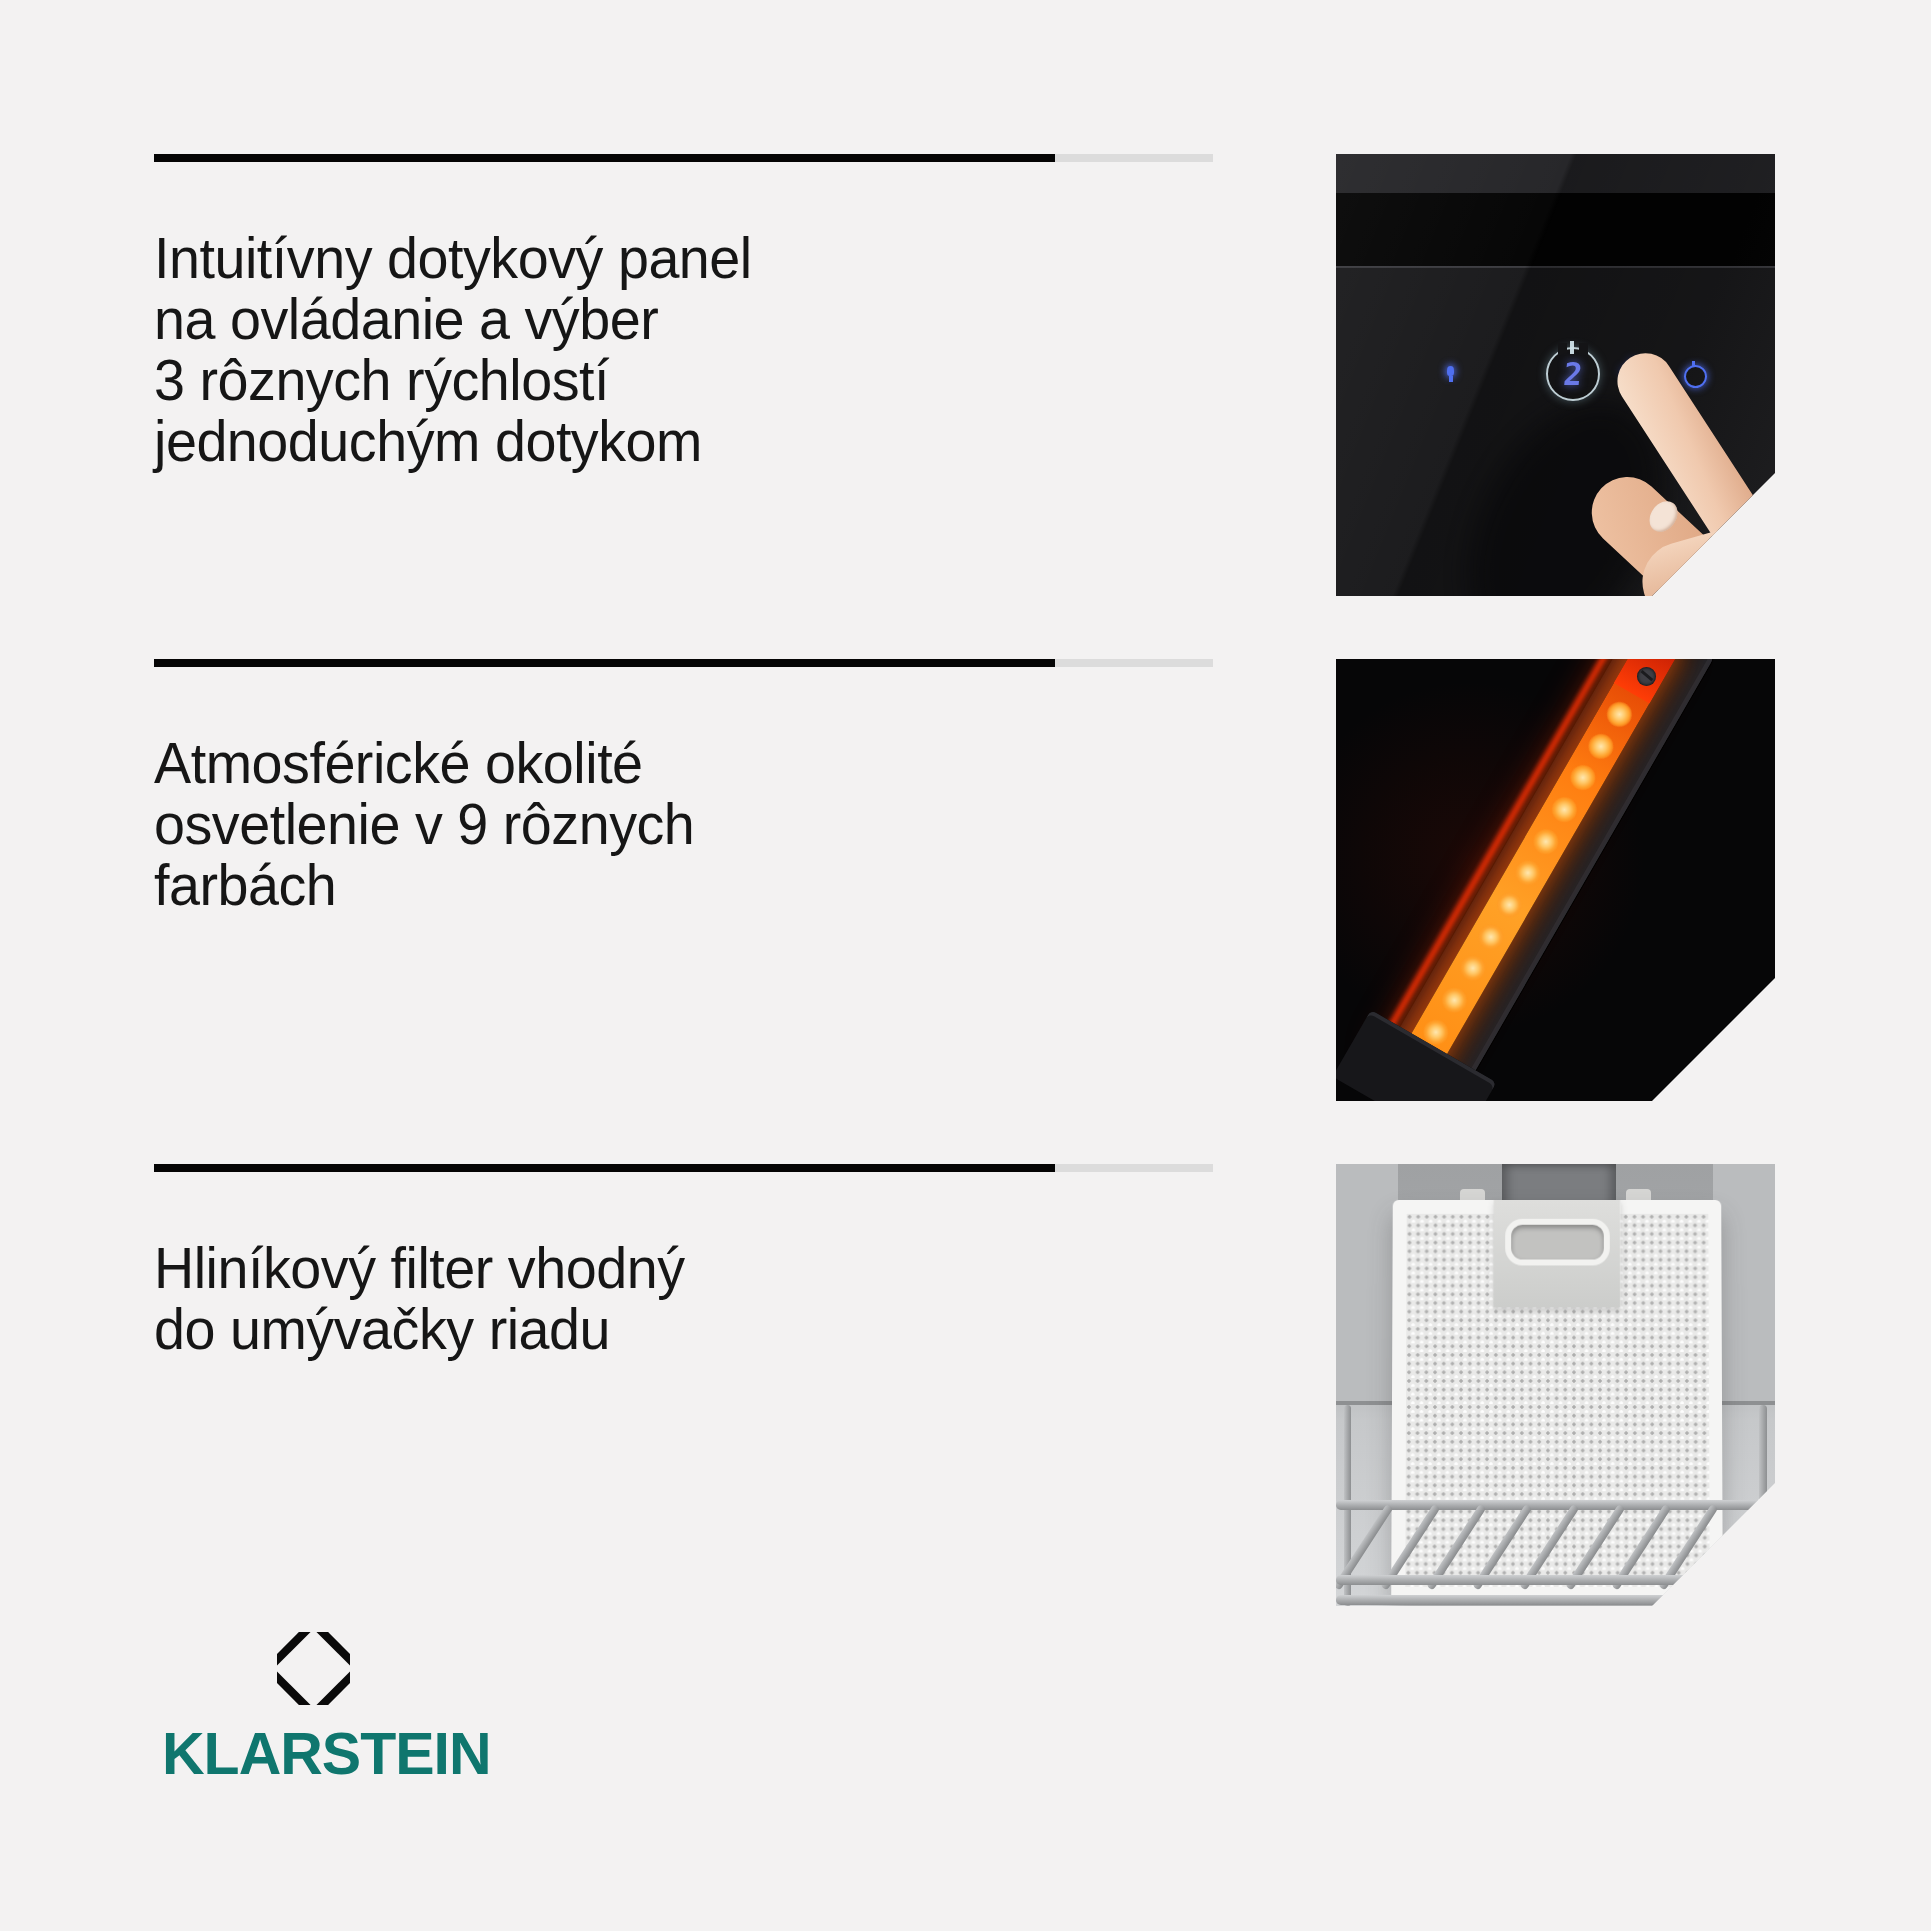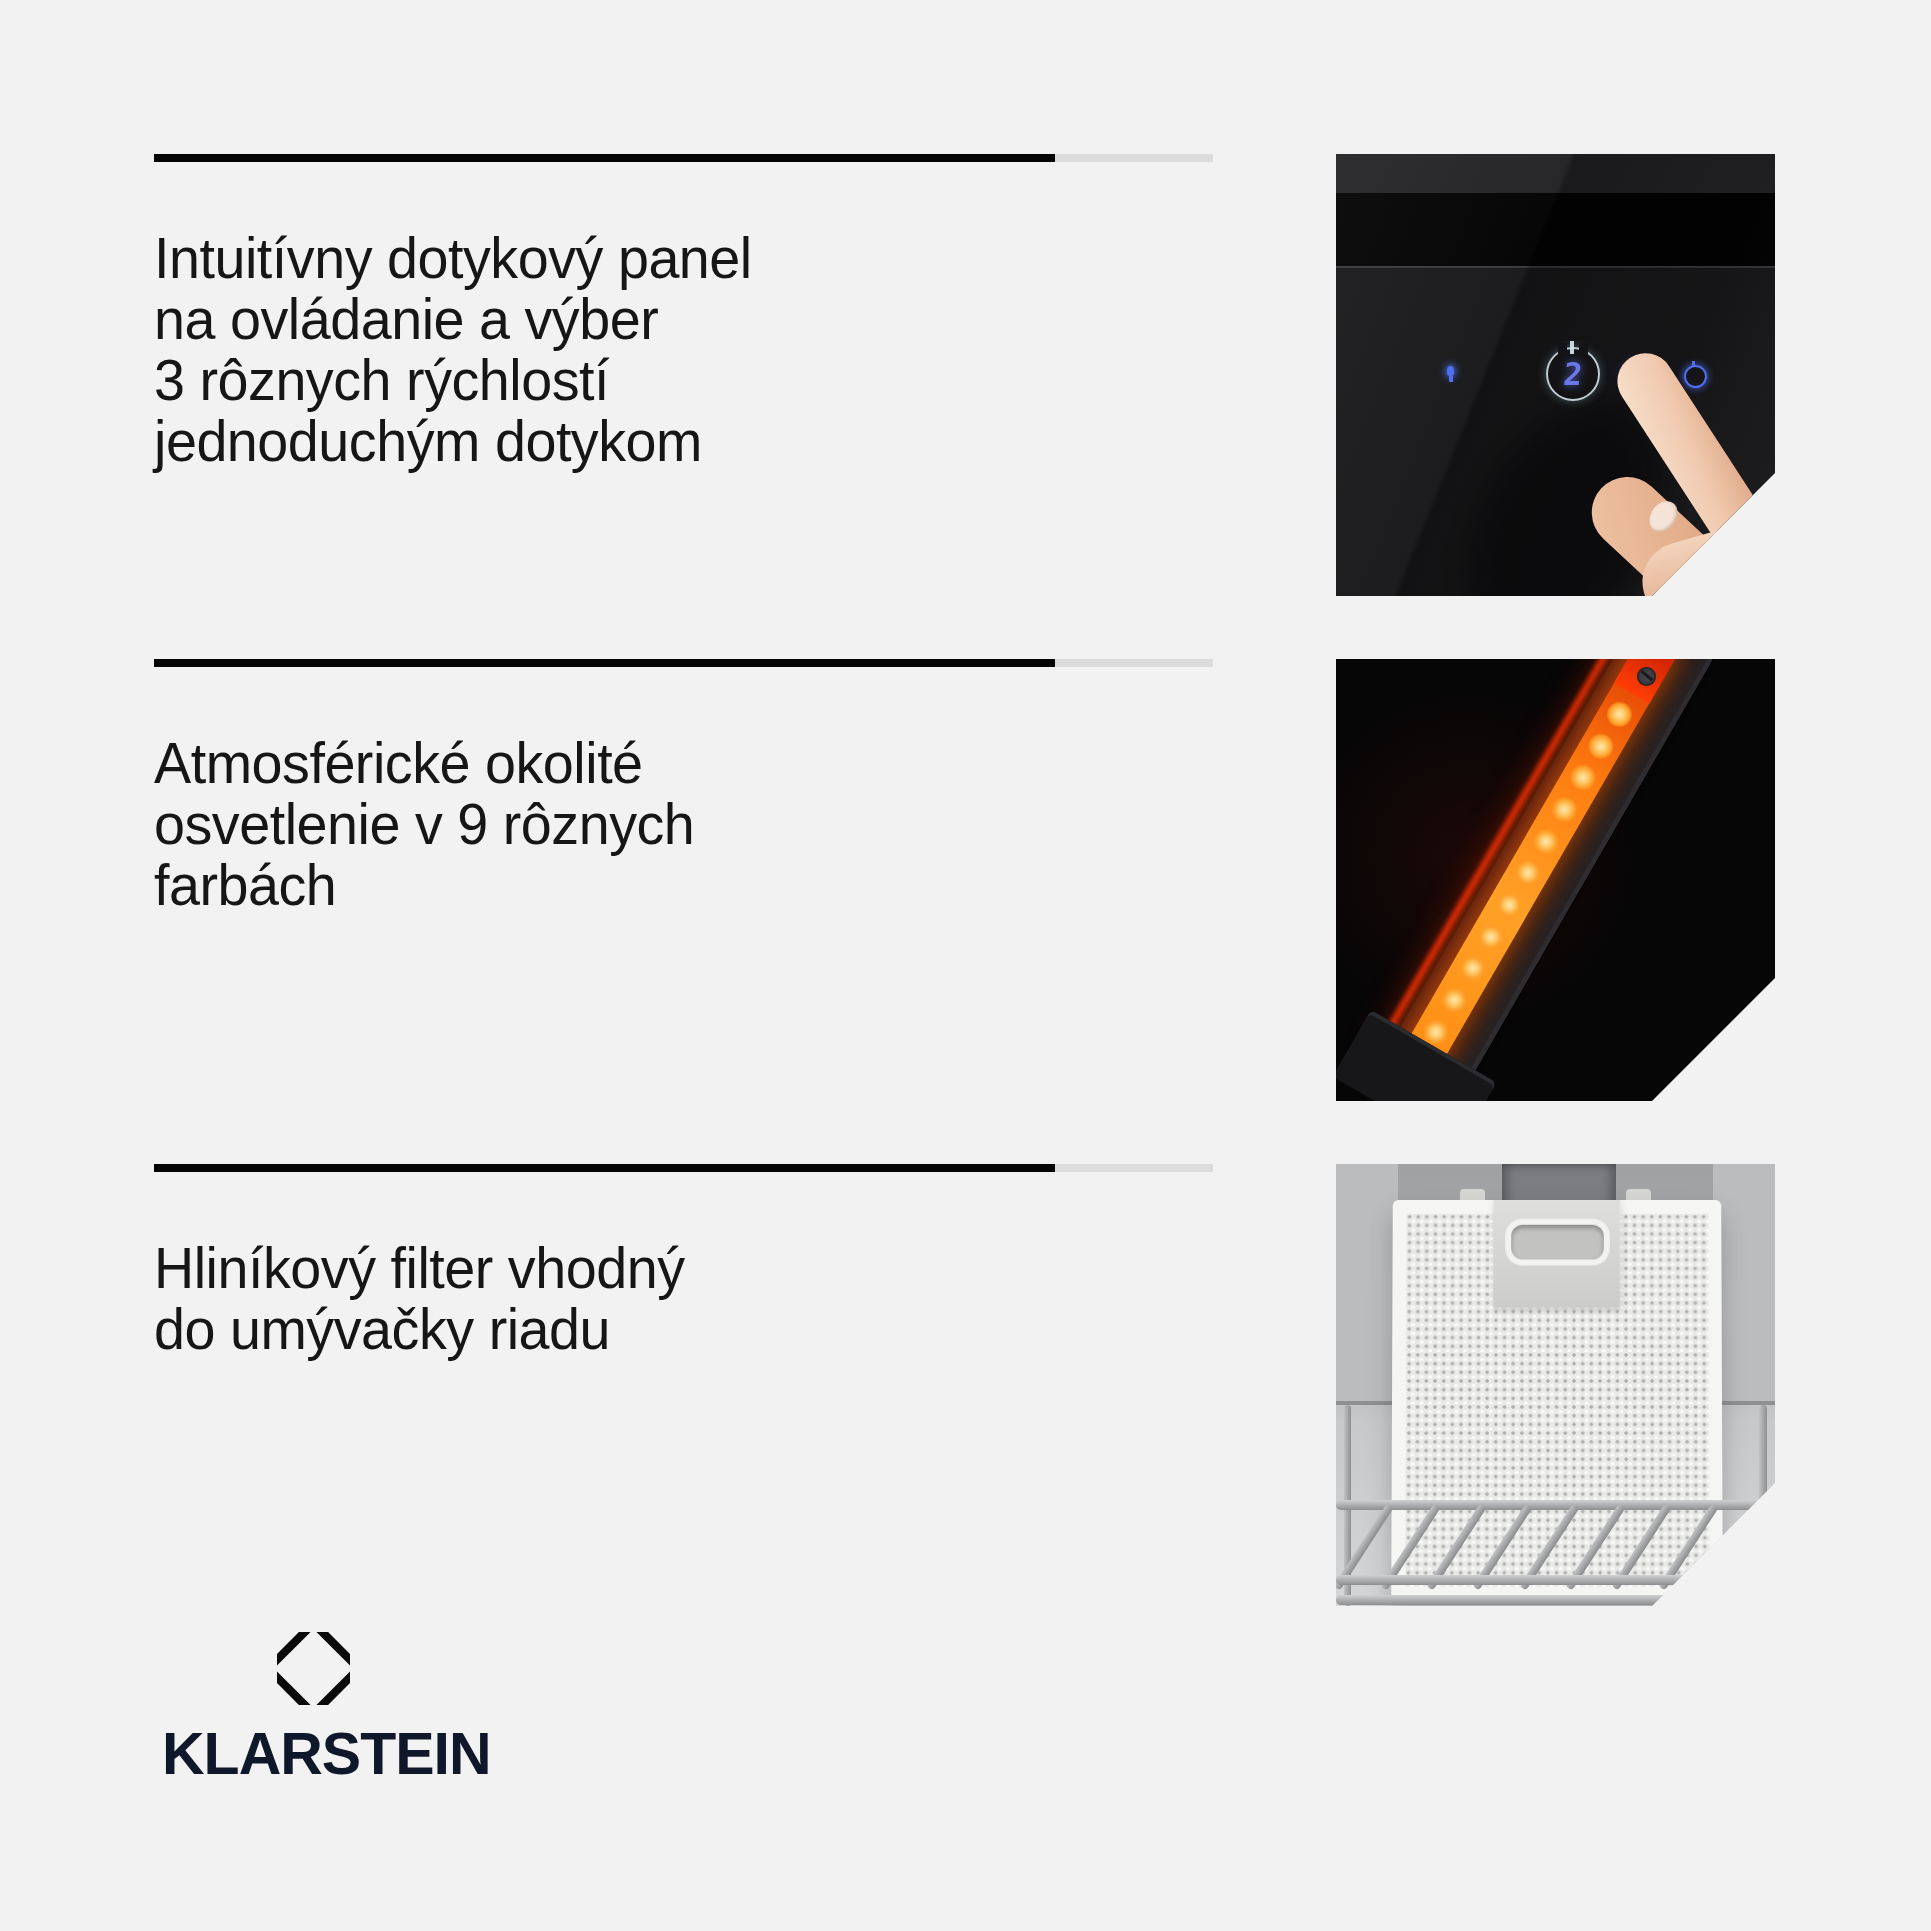--- a/index.html
+++ b/index.html
@@ -107,21 +107,21 @@
         box-shadow:inset 0 2.9px 5.8px rgba(0,0,0,.3);}
   .rail{position:absolute;left:0;width:100%;height:9.7px;border-radius:4.8px;
         background:linear-gradient(180deg,#cfd1d3,#8c8e90);}
   .tine{position:absolute;width:7.7px;height:98px;border-radius:3.9px;transform:rotate(33deg);
         transform-origin:top center;background:linear-gradient(90deg,#c0c2c4,#898b8d);}
   .vwire{position:absolute;width:7.7px;border-radius:3.9px;background:linear-gradient(90deg,#c0c2c4,#8d8f91);}
 
   
   .logo-mark{position:absolute;left:277px;top:1632px;width:73px;height:73px;}
   .brand-name{position:absolute;left:162px;top:1725px;font-size:59px;font-weight:bold;
-        letter-spacing:-1px;color:#0f172a;line-height:59px;}
+        letter-spacing:-1px;color:#0f766e;line-height:59px;}
 </style>
 </head>
 <body>
 
 <div class="canvas">
 
   <div class="divider d1">
     <span class="dk"></span>
     <span class="lt"></span>
   </div>

